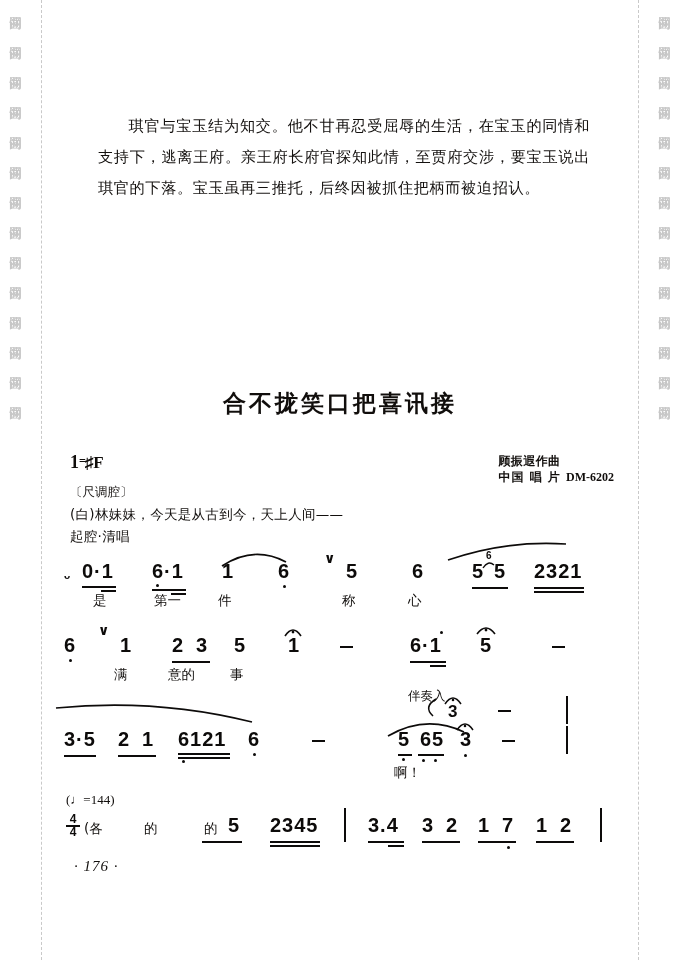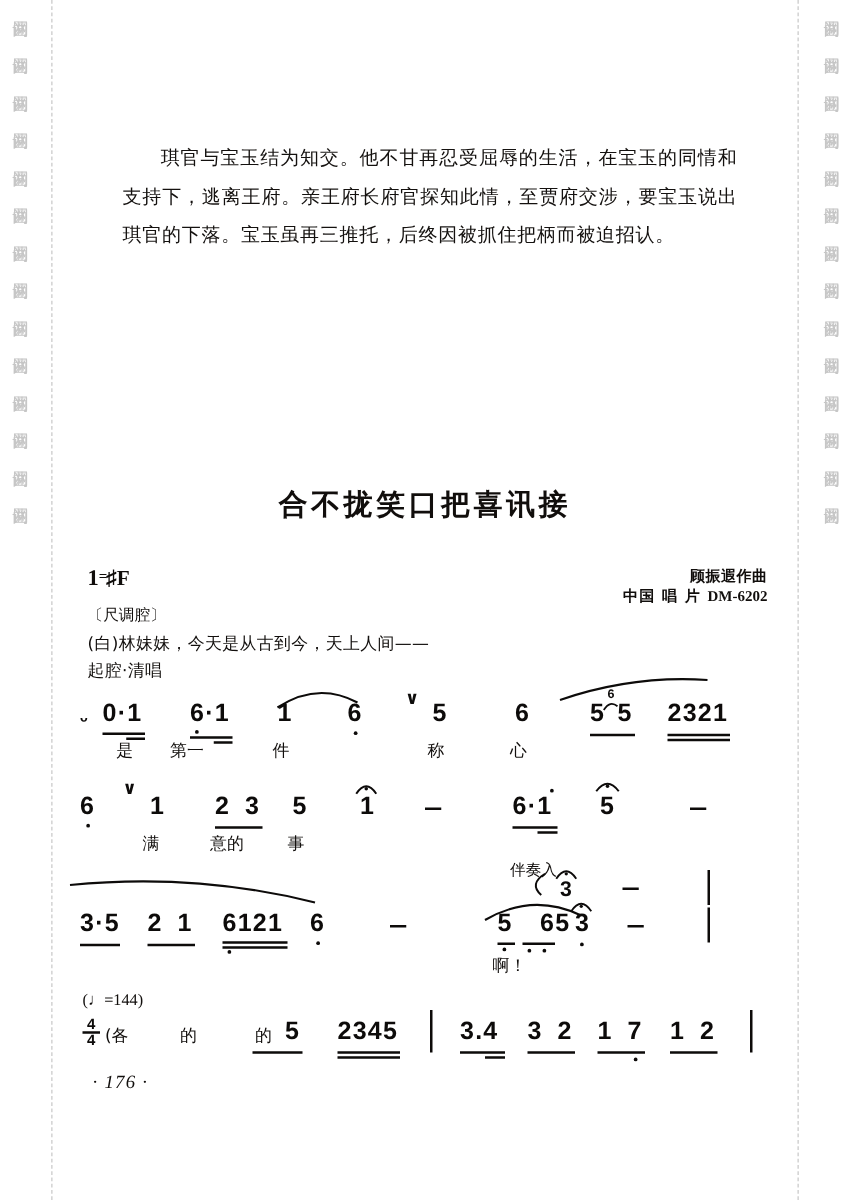--- a/index.html
+++ b/index.html
@@ -79,21 +79,20 @@
   .song-sub{
     position:absolute;left:0;right:0;top:428px;
     text-align:center;
     font-family:"DejaVu Serif","Liberation Serif",serif;
     font-size:13.5px;font-weight:700;
     letter-spacing:1.5px;
     color:#15110f;
   }
   .credits{
     position:absolute;right:4px;top:453px;
-    text-align:right;
     font-family:"DejaVu Sans","Liberation Sans",sans-serif;
     font-size:12px;font-weight:700;
     line-height:16px;
     color:#110e0c;
     letter-spacing:.4px;
   }
   .credits .rec{letter-spacing:1px;}
   .credits .rec b{font-family:"Liberation Serif",serif;letter-spacing:0;}
 
   
@@ -261,21 +260,21 @@
 
     <div class="cell num" style="left:20px;top:4px;">0·1</div>
     <div class="und1" style="left:20px;top:30px;width:34px;"></div>
     <div class="und2" style="left:39px;top:34px;width:15px;"></div>
     <div class="lyr" style="left:31px;top:36px;">是</div>
 
     <div class="cell num" style="left:90px;top:4px;">6·1</div>
     <div class="dotbelow" style="left:94px;top:28px;"></div>
     <div class="und1" style="left:90px;top:33px;width:34px;"></div>
     <div class="und2" style="left:109px;top:37px;width:15px;"></div>
-    <div class="lyr" style="left:74px;top:36px;">第一</div>
+    <div class="lyr" style="left:92px;top:36px;">第一</div>
 
     <div class="slur" style="left:158px;top:-8px;">
       <svg width="68" height="20">
           <path d="M2,18 Q34,-3 66,14" stroke="#0d0b0a" stroke-width="1.7" fill="none"></path>
         </svg>
     </div>
     <div class="cell num" style="left:160px;top:4px;">1</div>
     <div class="lyr" style="left:156px;top:36px;">件</div>
 
     <div class="cell num" style="left:216px;top:4px;">6</div>
@@ -398,21 +397,21 @@
     <div class="slur" style="left:326px;top:12px;">
       <svg width="78" height="20">
           <path d="M0,18 Q38,-4 76,14" stroke="#0d0b0a" stroke-width="1.7" fill="none"></path>
         </svg>
     </div>
 
     <div class="cell num" style="left:336px;top:22px;">5</div>
     <div class="dotbelow" style="left:340px;top:52px;"></div>
     <div class="und1" style="left:336px;top:48px;width:14px;"></div>
 
-    <div class="cell num" style="left:358px;top:22px;margin-left:12px;">65</div>
+    <div class="cell num" style="left:358px;top:22px;">65</div>
     <div class="und1" style="left:356px;top:48px;width:26px;"></div>
     <div class="dotbelow" style="left:360px;top:53px;"></div>
     <div class="dotbelow" style="left:372px;top:53px;"></div>
 
     <div class="ferm" style="left:394px;top:12px;">
       <svg width="18" height="12">
           <path d="M1,10 Q9,-2 17,10" stroke="#0d0b0a" stroke-width="1.5" fill="none"></path>
           <circle cx="9" cy="6" r="1.3" fill="#0d0b0a"></circle>
         </svg>
     </div>

